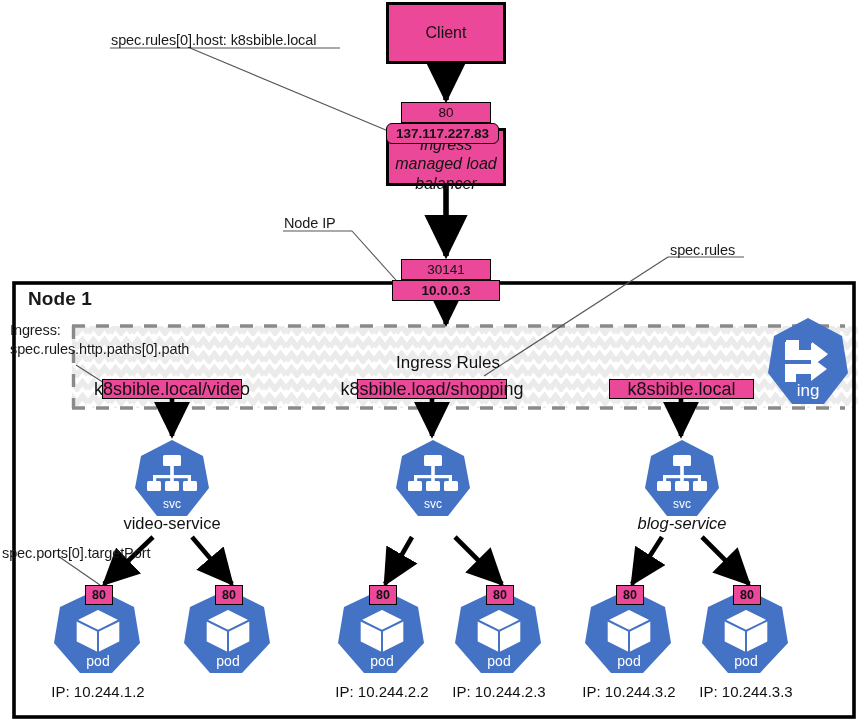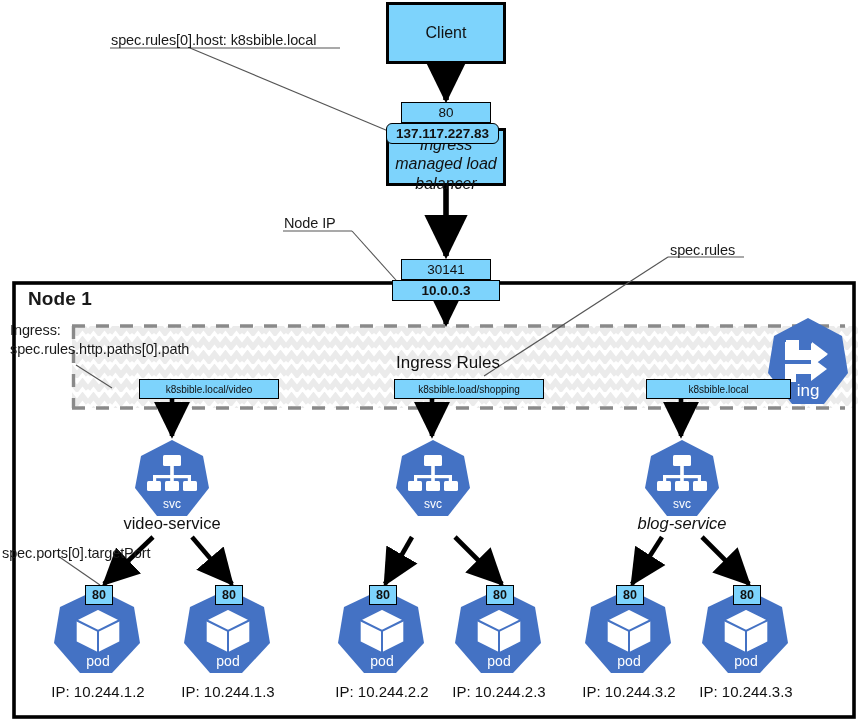--- a/index.html
+++ b/index.html
@@ -41,21 +41,21 @@
     letter-spacing: 0.1px;
   }
   .boxtext {
     position: absolute;
     display: flex;
     align-items: center;
     justify-content: center;
     text-align: center;
     color: #111111;
     box-sizing: border-box;
-    background: #7dd3fc;
+    background: #ec4899;
     white-space: nowrap;
   }
   .b-client {
     border: 3px solid #000;
     font-size: 16px;
   }
   .b-lb {
     border: 3px solid #000;
     font-size: 16px;
     line-height: 1.22;
@@ -67,22 +67,21 @@
     border: 1.6px solid #000;
     font-size: 13.5px;
   }
   .b-ip {
     border: 1.6px solid #000;
     font-size: 13.5px;
     font-weight: bold;
   }
   .b-rule {
     border: 1.6px solid #000;
-    font-size: 10px;
-    margin-left: 37px;
+    font-size: 18px;
   }
   .b-tport {
     border: 1.8px solid #000;
     font-size: 12.5px;
     font-weight: bold;
   }
   .svc-name {
     position: absolute;
     font-size: 16.5px;
     color: #111;
@@ -293,21 +292,20 @@
         <polygon points="48,22 70,33 70,55 48,66 26,55 26,33"></polygon>
       </g>
       <g stroke="#4472C4" stroke-width="2" fill="none">
         <path d="M26,33 L48,44 L70,33"></path>
         <path d="M48,44 L48,66"></path>
       </g>
       <text x="48" y="79" fill="#ffffff" font-size="14" font-family="Liberation Sans, sans-serif" text-anchor="middle">pod</text>
     </svg>
   </div>
   <div class="boxtext b-tport" style="left:215px; top:585px; width:28px; height:20px;">80</div>
-  <div class="pod-ip" style="left:148px; top:683px; width:160px;">IP: 10.244.1.3</div>
 
   <div class="icon-wrap" style="left:334px; top:587px;">
     <svg width="96" height="90" viewBox="0 0 96 90">
       <polygon points="48,2 84,20 90,56 62,86 30,86 4,56 10,20" fill="#4472C4"></polygon>
       <g fill="#ffffff" stroke="#4472C4" stroke-width="1.4">
         <polygon points="48,22 70,33 70,55 48,66 26,55 26,33"></polygon>
       </g>
       <g stroke="#4472C4" stroke-width="2" fill="none">
         <path d="M26,33 L48,44 L70,33"></path>
         <path d="M48,44 L48,66"></path>

